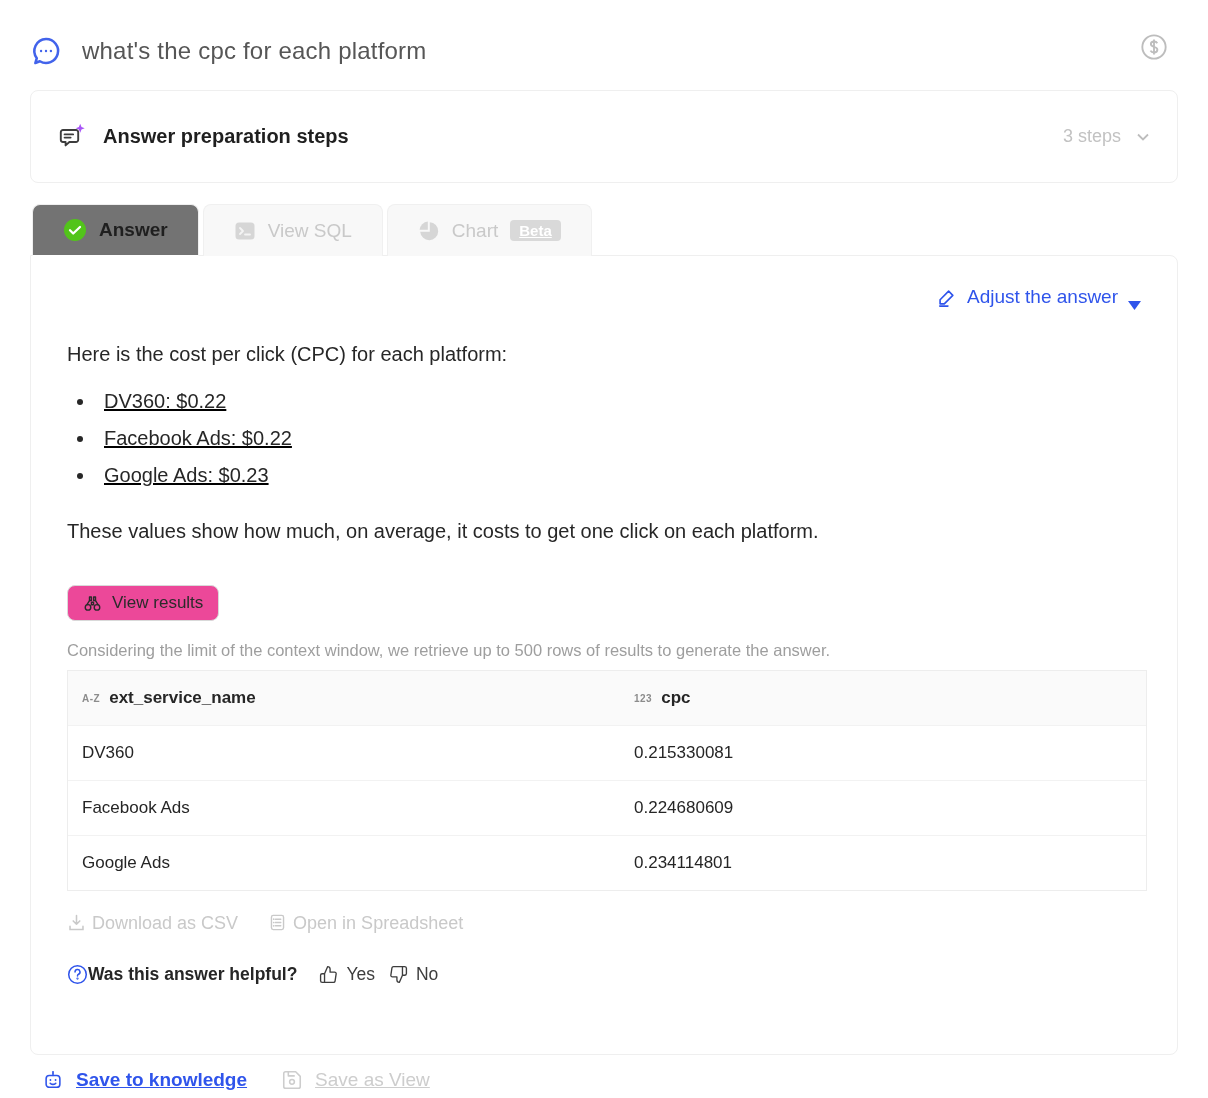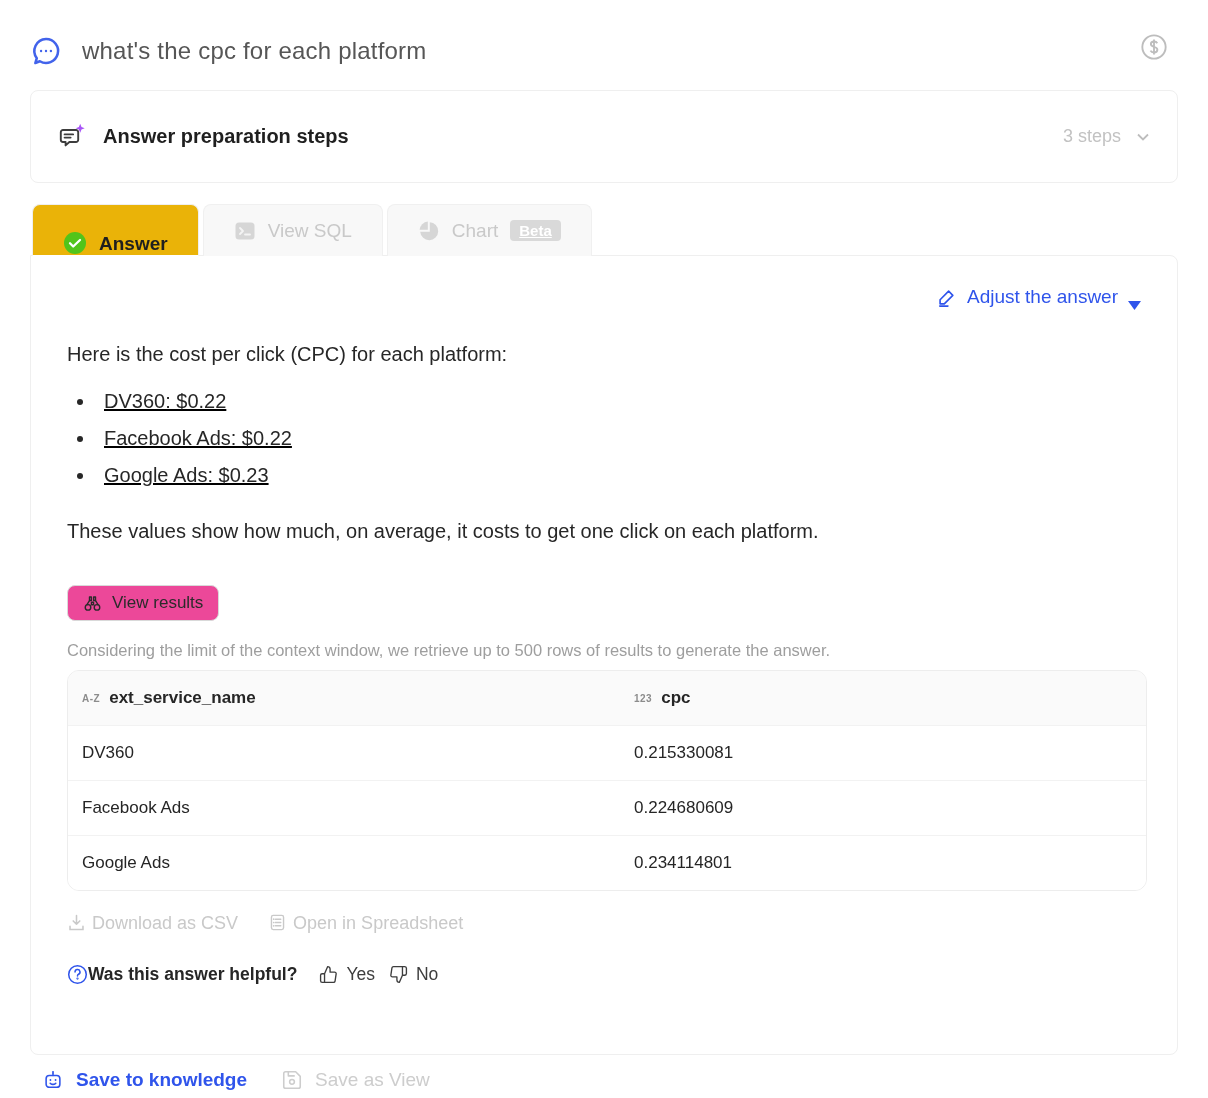--- a/index.html
+++ b/index.html
@@ -31,21 +31,21 @@
   .prep-icon{width:30px;height:30px;flex:0 0 auto;}
   .prep-title{font-size:20px;font-weight:600;color:#1f1f1f;flex:1;}
   .prep-right{display:flex;align-items:center;gap:14px;color:#c2c2c2;}
   .prep-steps{font-size:18px;}
   .chev{width:16px;height:16px;color:#bdbdbd;}
 
   
   .tabs{display:flex;gap:4px;margin-top:21px;position:relative;z-index:2;margin-bottom:-1px;padding-left:2px;}
   .tab{height:52px;display:flex;align-items:center;gap:12px;padding:0 30px;
        border-radius:8px 8px 0 0;font-size:19px;font-weight:600;cursor:default;}
-  .tab.active{background:#eab308;border:1px solid var(--border-light);border-bottom:1px solid #fff;color:#1f1f1f;align-items:flex-end;}
+  .tab.active{background:#737373;border:1px solid var(--border-light);border-bottom:1px solid #fff;color:#1f1f1f;}
   .tab.disabled{background:#f8f8f8;border:1px solid #f0f0f0;border-bottom:none;color:#c9c9c9;font-weight:500;}
   .tab .check{width:24px;height:24px;}
   .tab .ticon{width:22px;height:22px;}
   .beta{background:#d9d9d9;color:#fff;font-size:15px;font-weight:600;border-radius:4px;
         padding:3px 9px;line-height:1;text-decoration:underline;}
 
   
   .card{border:1px solid var(--border-light);border-radius:0 8px 8px 8px;padding:30px 36px 34px 36px;
         min-height:800px;position:relative;z-index:1;}
   .adjust-row{display:flex;justify-content:flex-end;}
@@ -61,21 +61,21 @@
   .summary{margin-top:30px;}
 
   .view-results{margin-top:40px;display:inline-flex;align-items:center;gap:10px;
       border:1px solid #d9d9d9;border-radius:8px;background:#ec4899;height:36px;padding:0 15px;
       font-size:17px;color:#2b2b2b;font-family:"Liberation Sans",sans-serif;cursor:pointer;}
   .view-results .binoc{width:19px;height:19px;}
 
   .note{margin-top:20px;font-size:16.5px;color:var(--gray-note);}
 
   
-  .rtable{margin-top:10px;border:1px solid #ededed;border-radius:12px;overflow:hidden;width:1080px;}
+  .rtable{margin-top:10px;border:1px solid #ededed;border-radius:0;overflow:hidden;width:1080px;}
   .trow{display:grid;grid-template-columns:552px 1fr;align-items:center;height:55px;background:#fff;}
   .trow.thead{background:#fafafa;height:54px;}
   .trow + .trow{border-top:1px solid #f2f2f2;}
   .tcell{padding-left:14px;font-size:17px;color:var(--text-dark);display:flex;align-items:center;gap:9px;}
   .thead .tcell{font-weight:700;}
   .type-badge{font-size:10px;font-weight:700;color:#8c8c8c;letter-spacing:.5px;}
 
   
   .t-actions{margin-top:22px;display:flex;align-items:center;gap:30px;color:#c9c9c9;font-size:18px;}
   .t-action{display:inline-flex;align-items:flex-start;gap:6px;cursor:default;}
@@ -83,21 +83,21 @@
 
   
   .feedback{margin-top:30px;display:flex;align-items:center;font-size:17.5px;}
   .feedback .qmark{width:21px;height:21px;color:var(--accent-blue);}
   .fb-q{font-weight:700;color:var(--text-dark);margin-right:22px;}
   .fb-btn{display:inline-flex;align-items:center;gap:8px;color:#3d3d3d;cursor:pointer;margin-right:14px;}
   .fb-btn svg{width:19px;height:19px;}
 
   
   .foot{display:flex;align-items:center;gap:34px;margin-top:14px;padding-left:12px;}
-  .foot-link{display:inline-flex;align-items:center;gap:12px;font-size:19px;cursor:pointer;}
+  .foot-link{display:inline-flex;align-items:center;gap:12px;font-size:19px;cursor:pointer;text-decoration:underline;}
   .foot-link.blue{color:var(--accent-blue);font-weight:600;}
   .foot-link.gray{color:#cdcdcd;font-weight:500;cursor:default;}
   .foot-link svg{width:22px;height:22px;}
 </style>
 </head>
 <body>
 
 <div class="page">
 
   <div class="q-header">

